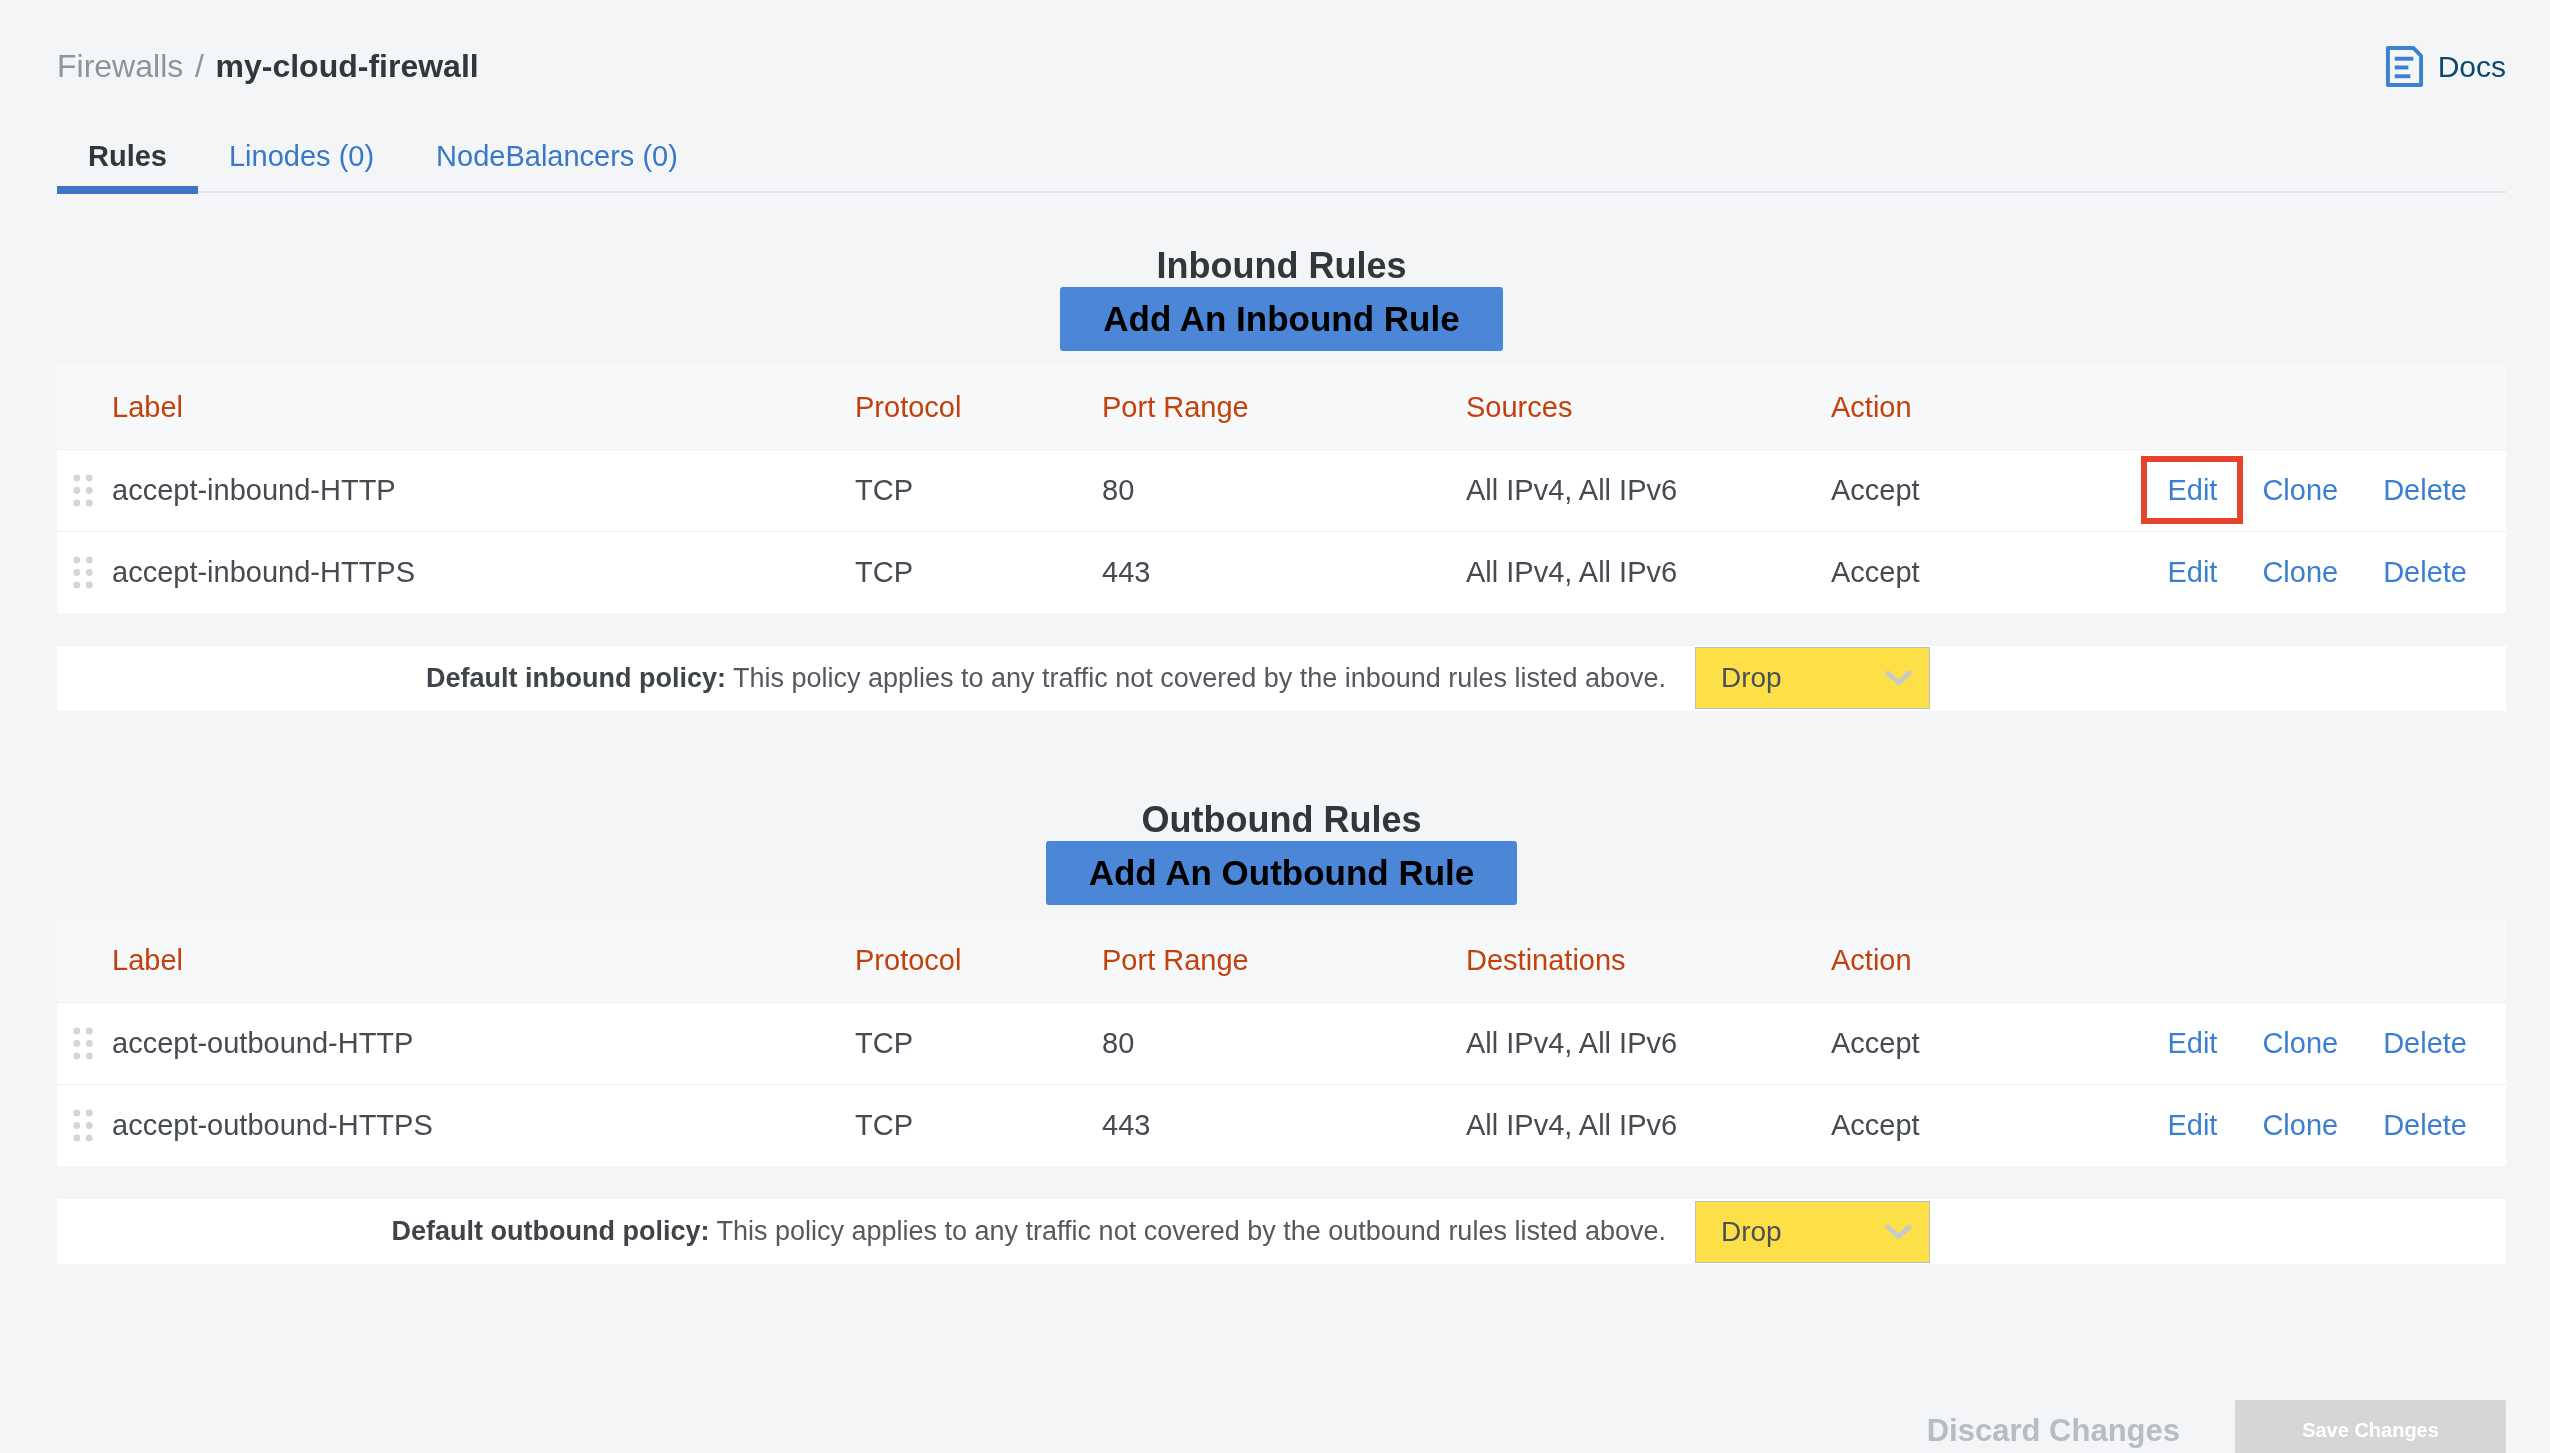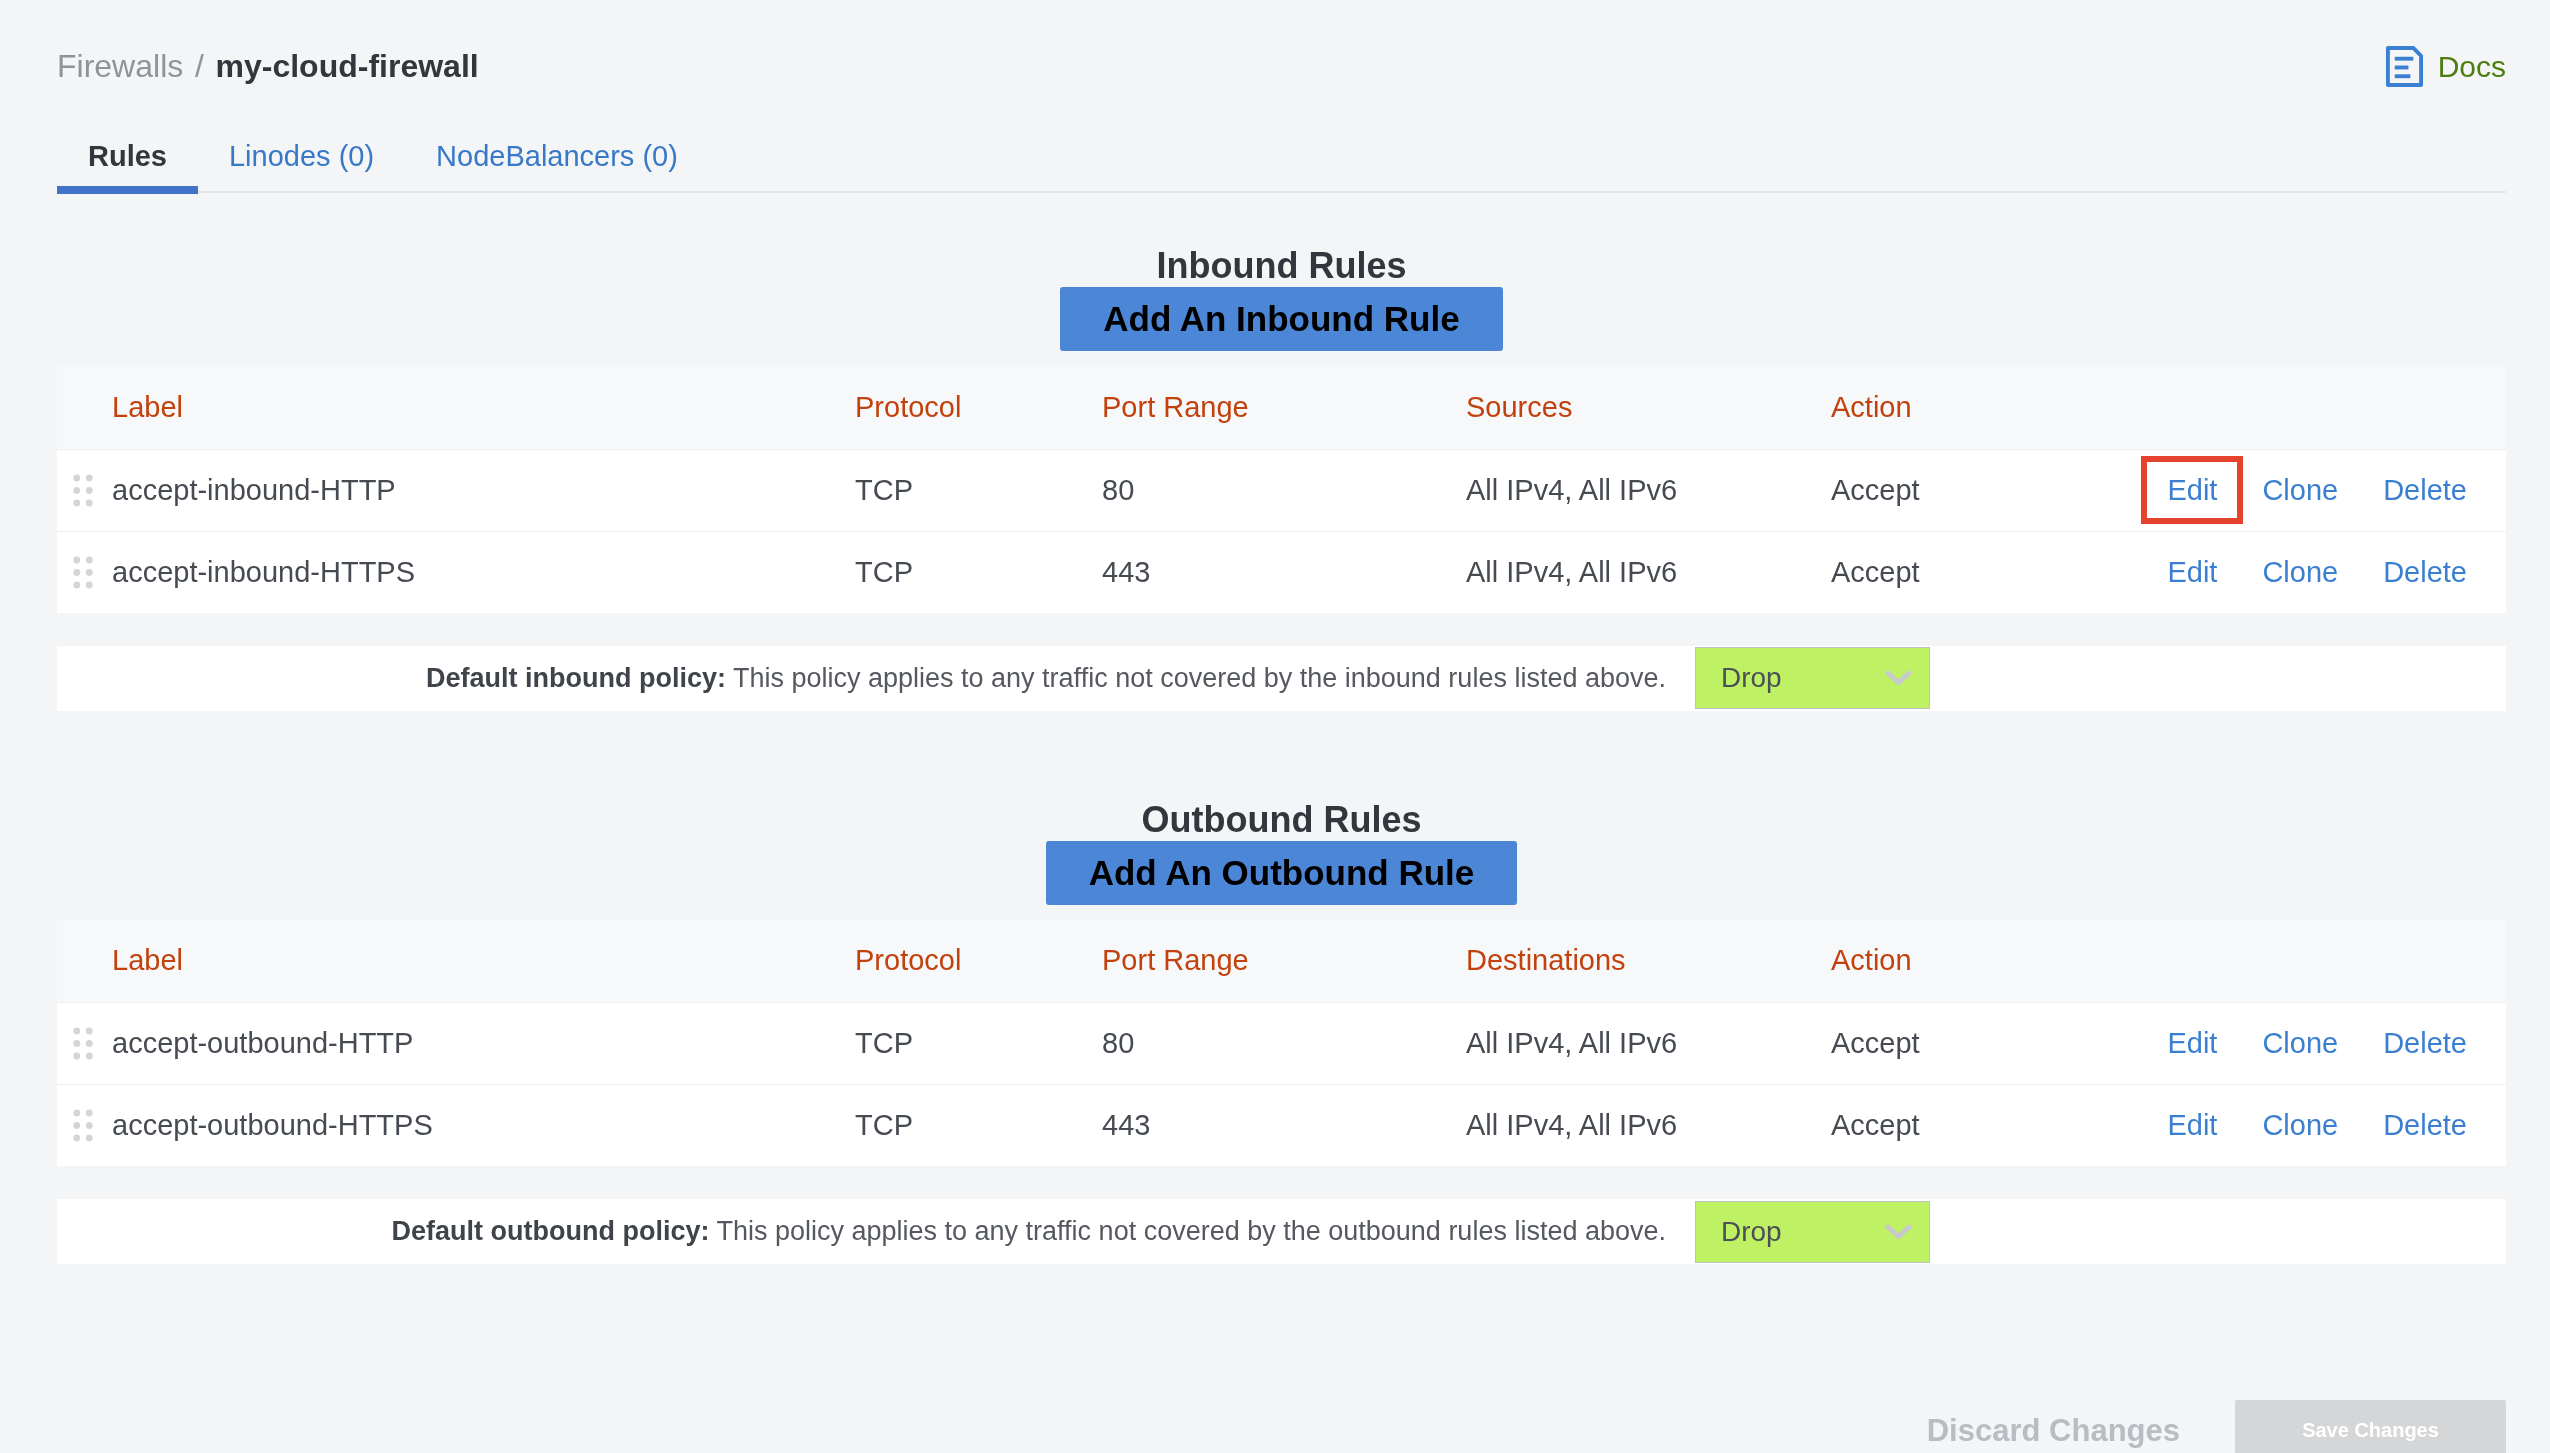--- a/index.html
+++ b/index.html
@@ -11,21 +11,21 @@
     -webkit-font-smoothing:antialiased;
   }
   .page { width:2550px; height:1453px; padding:45px 44px 0 57px; }
 
   
   .top-row { display:flex; justify-content:space-between; align-items:center; }
   .breadcrumb { font-size:32px; display:flex; align-items:baseline; gap:11.7px; }
   .crumb-parent { color:#8f939a; cursor:pointer; }
   .crumb-sep { color:#8f939a; }
   .crumb-current { color:#33373d; font-weight:700; }
-  .docs-link { display:flex; align-items:center; gap:13.6px; color:#4d7c0f; font-size:30px; cursor:pointer; text-decoration:none; }
+  .docs-link { display:flex; align-items:center; gap:13.6px; color:#0c4a6e; font-size:30px; cursor:pointer; text-decoration:none; }
 
   
   .tabs { display:flex; margin-top:37px; border-bottom:2.9px solid #e3e5e8; }
   .tab { position:relative; height:66px; line-height:62px; padding:0 31px; font-size:29px; color:#3878c8; cursor:pointer; }
   .tab.active { color:#33373d; font-weight:700; }
   .tab.active::after { content:""; position:absolute; left:0; right:0; bottom:-2.9px; height:7.8px; background:#4173c9; }
 
   
   .section-head { display:flex; justify-content:space-between; align-items:center; margin-top:52px;flex-direction:column; }
   .section-title { font-size:36px; font-weight:700; color:#33373d; }
@@ -40,21 +40,21 @@
   .cell-links { display:flex; justify-content:flex-end; align-items:flex-start; gap:45px; padding-right:39px; }
   .row-link { color:#3b7fd1; font-size:29px; cursor:pointer; text-decoration:none; }
   .hl-wrap { position:relative; display:inline-block; }
   .hl-wrap .hl-box { position:absolute; inset:-17.5px -26px; border:6.8px solid #e5432e; pointer-events:none; }
   .drag-handle { margin-left:13.6px; cursor:grab; display:flex; }
 
   
   .policy-row { margin-top:33px; background:#fff; height:65px; display:flex; align-items:center; }
   .policy-text { flex:0 0 1609px; text-align:right; font-size:27px; color:#55595f; }
   .policy-text b { color:#3f434a; font-weight:700; }
-  .policy-select { margin-left:29px; width:235px; height:62px; background:#bef264; border:1.9px solid #bdc0c3;
+  .policy-select { margin-left:29px; width:235px; height:62px; background:#fde047; border:1.9px solid #bdc0c3;
                    display:flex; align-items:center; justify-content:space-between; padding:0 17.5px 0 25px; cursor:pointer; }
   .policy-select .sel-value { font-size:28px; color:#4c5056; }
 
   
   .section-head.outbound { margin-top:88px; }
 
   
   .footer-actions { display:flex; justify-content:flex-end; align-items:center; gap:55px; margin-top:136px; }
   .discard-btn { background:none; border:none; font-family:inherit; font-size:31px; font-weight:600; color:#b9bcc2; cursor:default; }
   .save-btn { width:271px; height:61px; background:#d5d6d8; border:none; border-radius:1.9px;

